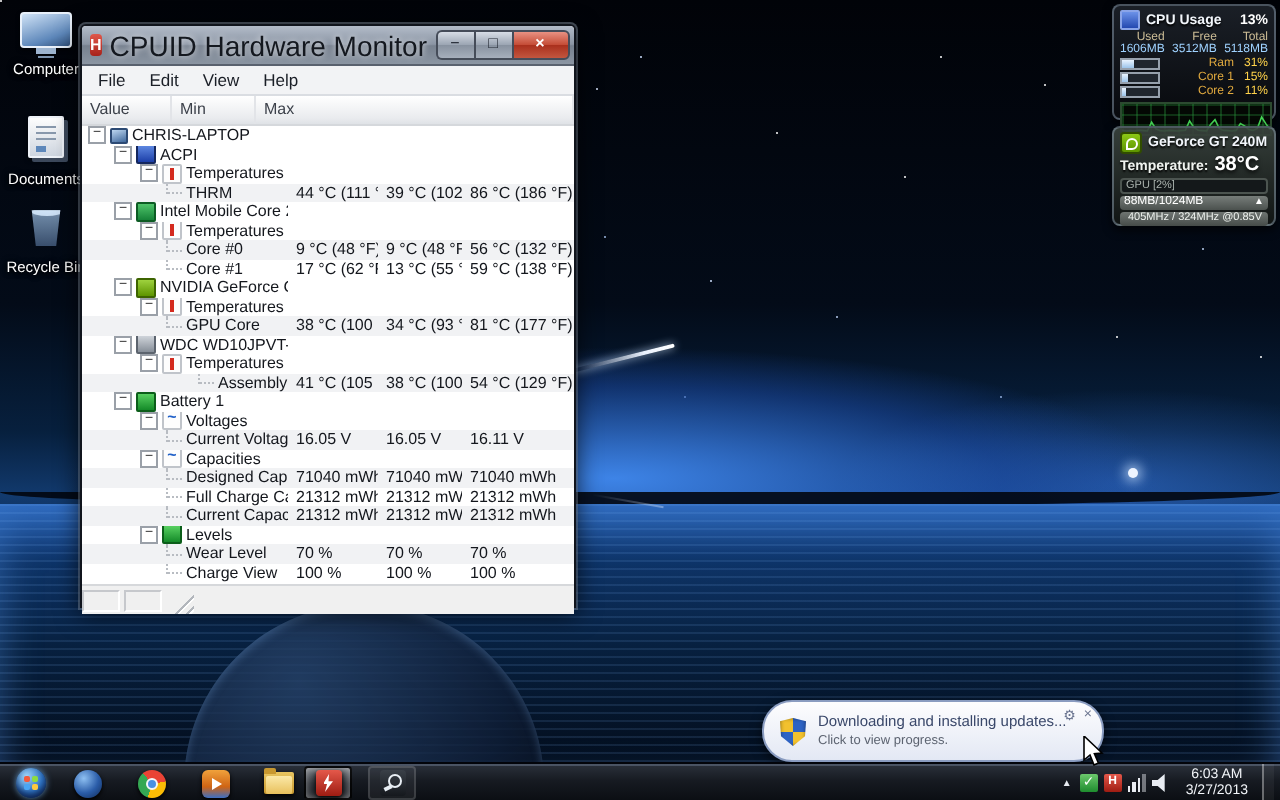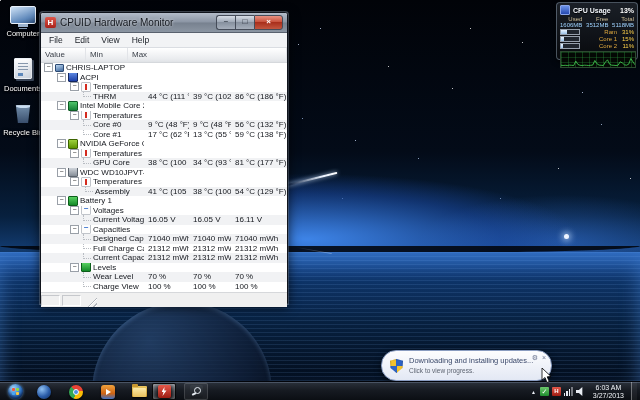--- a/index.html
+++ b/index.html
@@ -58,21 +58,21 @@
 
   
   .win{position:absolute;left:40px;top:12px;width:246px;height:290px;
     background:#f0f0f0;border:1px solid #10141c;border-radius:3px 3px 0 0;
     box-shadow:0 3px 12px rgba(0,0,0,.75),0 0 0 1px rgba(160,175,195,.45);font-size:8px;}
   .titlebar{height:19px;display:flex;align-items:center;padding:0 4px;gap:4px;border-radius:2px 2px 0 0;
     background:linear-gradient(180deg,#b3bcc9,#8b95a4 48%,#77818f 52%,#8b95a2);
     border-bottom:1px solid #59616e;}
   .appico{width:11px;height:11px;border-radius:2px;background:linear-gradient(180deg,#e0574a,#a8221a);
     color:#fff;font-size:8px;font-weight:bold;text-align:center;line-height:11px;}
-  .wtitle{flex:1;font-size:10px;color:#14181f;text-shadow:0 0 3px rgba(255,255,255,.8);white-space:nowrap;}
+  .wtitle{flex:1;font-size:14px;color:#14181f;text-shadow:0 0 3px rgba(255,255,255,.8);white-space:nowrap;}
   .caps{display:flex;}
   .cap{width:18px;height:13px;margin-left:0;border:1px solid #454c59;border-right-width:0;
     background:linear-gradient(180deg,#d7dde6,#9aa4b2 50%,#87919f 50%,#a6afbc);
     color:#1c222c;font-size:8px;line-height:12px;text-align:center;}
   .cap.first{border-radius:3px 0 0 3px;}
   .cap.close{width:27px;border-right-width:1px;border-radius:0 3px 3px 0;
     background:linear-gradient(180deg,#e89182,#c44b35 50%,#a92f1c 50%,#c2563f);color:#fff;font-weight:bold;}
   .menubar{height:14px;display:flex;align-items:center;background:#f2f3f5;border-bottom:1px solid #dadde2;padding:0 2px;}
   .menu-item{padding:0 6px;font-size:8.5px;color:#1a1e26;line-height:13px;}
   .colhdr{height:14px;display:flex;background:linear-gradient(180deg,#ffffff,#e9ebee 80%,#dfe2e6);
@@ -370,21 +370,21 @@
           <div class="tcell c0" style="padding-left: 29px;">
             <span class="expander">−</span>
             <span class="ticon i-temperature"></span>
             <span class="tlabel">Temperatures</span>
           </div>
           <div class="tcell c1"></div>
           <div class="tcell c2"></div>
           <div class="tcell c3"></div>
         </div>
         <div class="trow shaded">
-          <div class="tcell c0" style="padding-left: 44px;">
+          <div class="tcell c0" style="padding-left: 58px;">
             <span class="elbow"></span>
             <span class="tlabel">Assembly</span>
           </div>
           <div class="tcell c1">41 °C  (105 °F)</div>
           <div class="tcell c2">38 °C  (100 °F)</div>
           <div class="tcell c3">54 °C  (129 °F)</div>
         </div>
         <div class="trow">
           <div class="tcell c0" style="padding-left: 16px;">
             <span class="expander">−</span>
@@ -530,20 +530,36 @@
           <span class="mvalue">11%</span>
         </div>
       </div>
     <div class="graph">
         <svg id="graph-svg" viewBox="0 0 74 15" preserveAspectRatio="none">
           <polyline points="0.0,13.2 2.1,13.5 4.2,13.3 6.3,13.5 8.5,13.1 10.6,13.3 12.7,13.5 14.8,9.1 16.9,12.4 19.0,13.3 21.1,13.5 23.3,13.2 25.4,13.3 27.5,13.5 29.6,13.3 31.7,13.1 33.8,8.5 35.9,11.7 38.1,13.1 40.2,13.3 42.3,13.5 44.4,10.1 46.5,7.8 48.6,12.2 50.7,13.2 52.9,13.3 55.0,13.5 57.1,13.2 59.2,9.8 61.3,10.9 63.4,12.8 65.5,13.2 67.7,12.2 69.8,6.5 71.9,9.8 74.0,12.8" fill="none" stroke="#46d656" stroke-width="0.8"></polyline>
         </svg>
       </div>
   </div>
 
+  <div class="gadget" id="gpu-gadget">
+    <div class="g-head">
+      <span class="gico-nv"></span>
+      <span class="g-title">GeForce GT 240M</span>
+    </div>
+    <div class="temp-row">
+      <span class="temp-label">Temperature:</span>
+      <span class="temp-value">38°C</span>
+    </div>
+    <div class="pill load">GPU [2%]</div>
+    <div class="pill mem">
+      <span>88MB/1024MB</span>
+      <span class="up">▲</span>
+    </div>
+    <div class="pill clock">405MHz / 324MHz @0.85V</div>
+  </div>
 
   <div class="balloon">
     <span class="shield"></span>
     <span class="b-title">Downloading and installing updates...</span>
     <span class="b-sub">Click to view progress.</span>
     <span class="b-tools">
       <span>⚙</span>
       <span>×</span>
     </span>
   </div>

